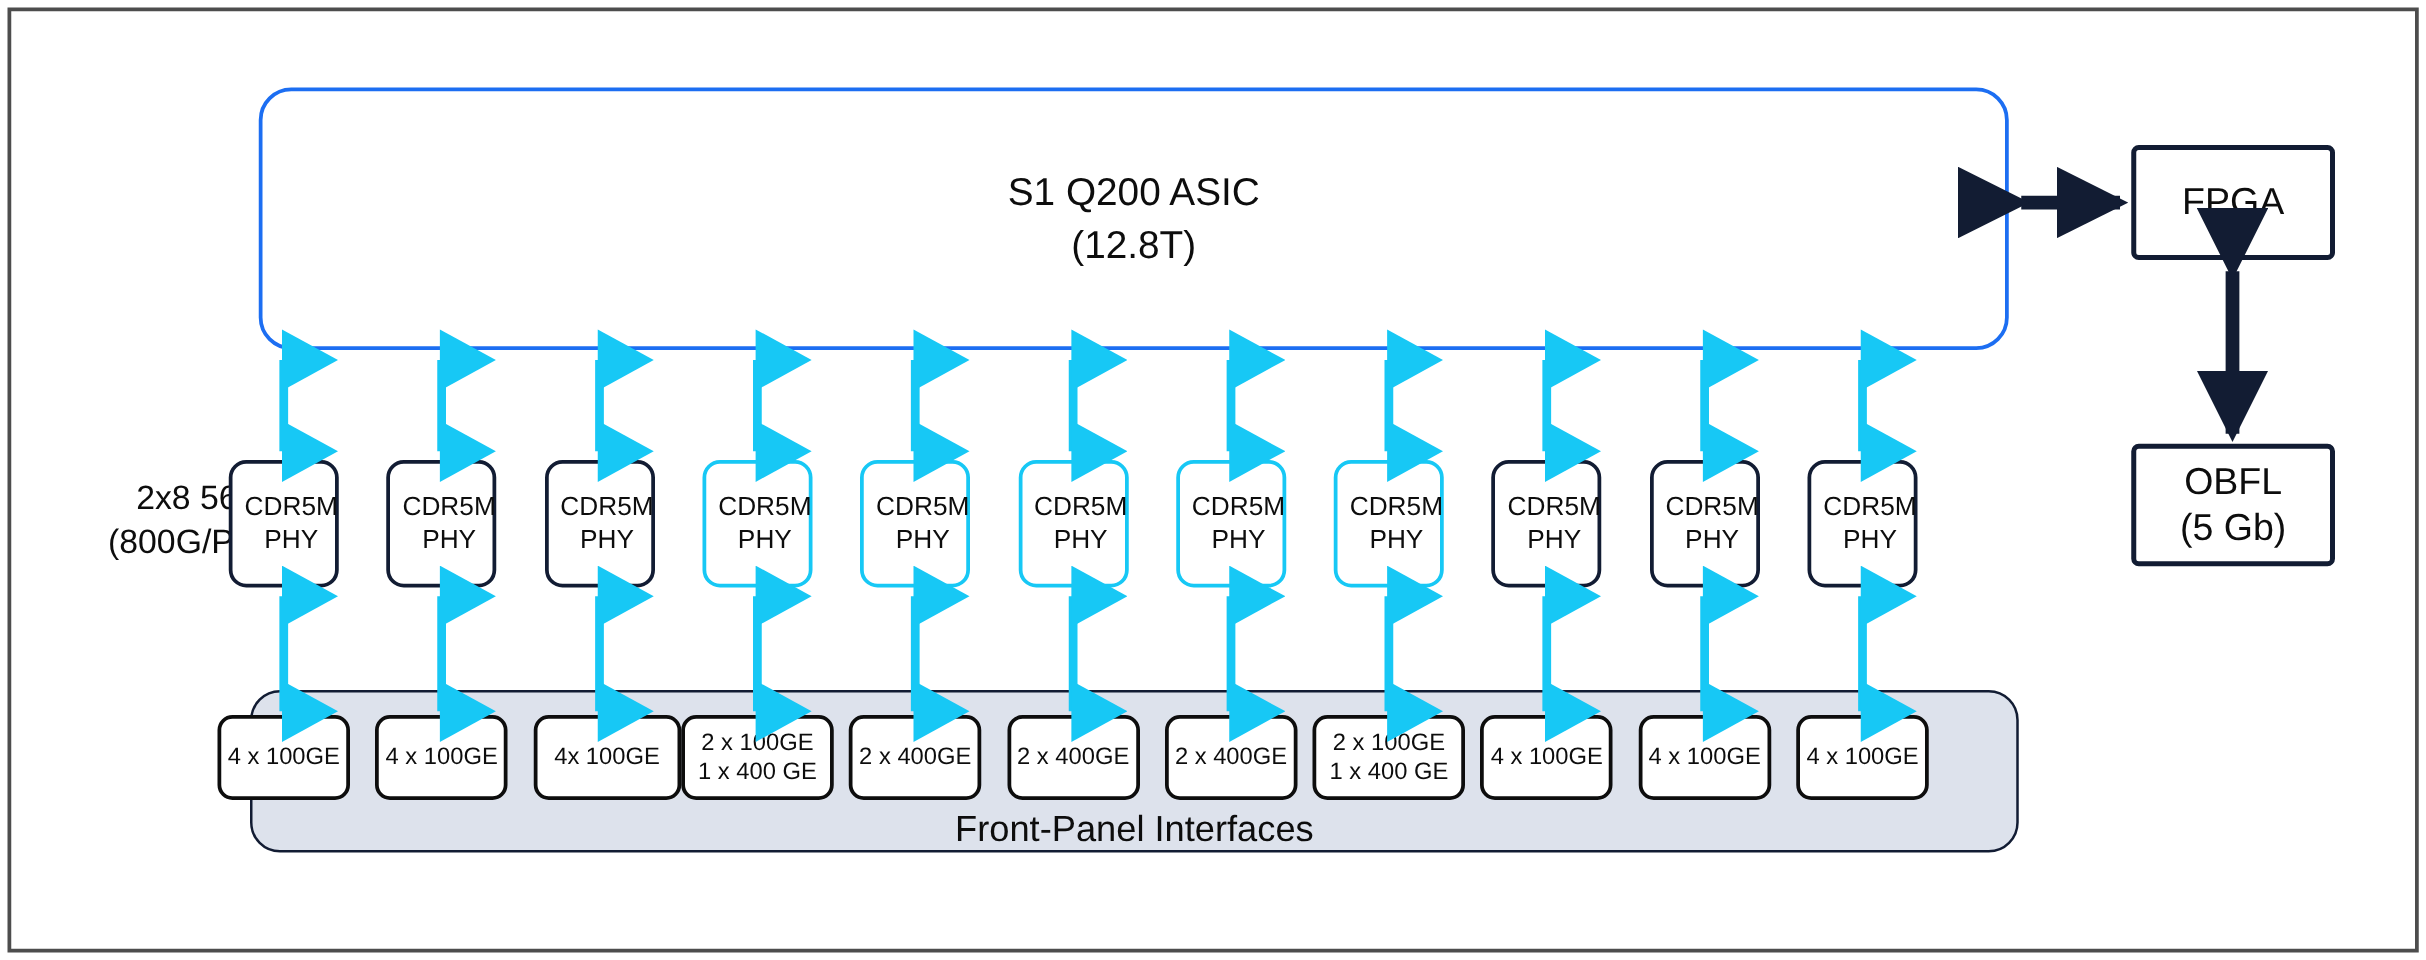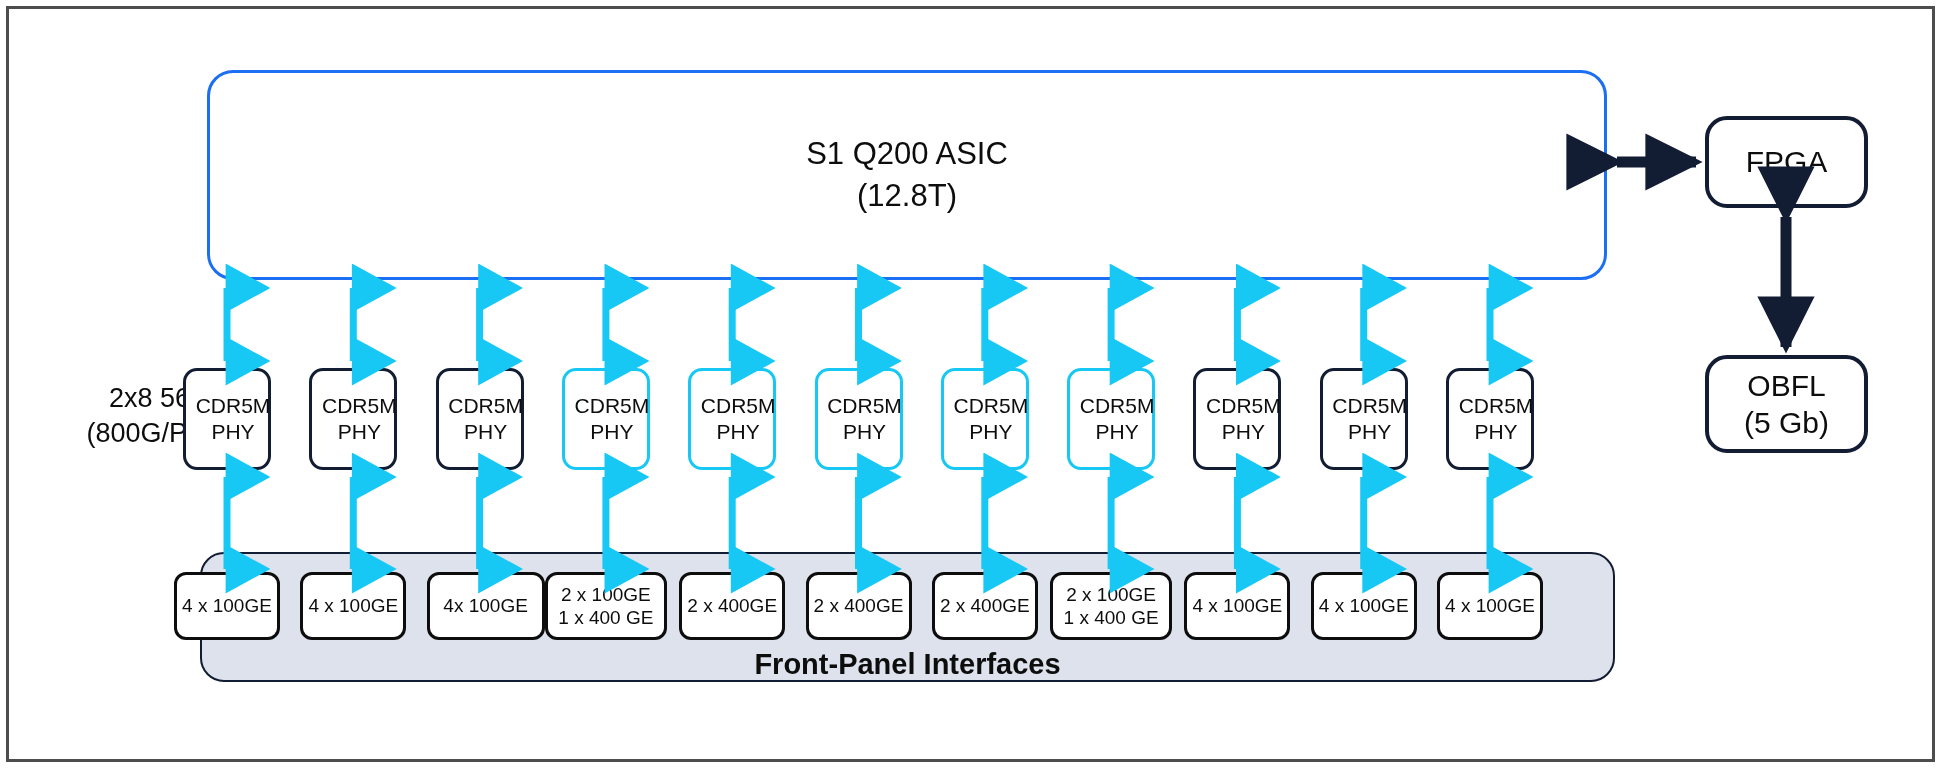--- a/index.html
+++ b/index.html
@@ -55,21 +55,21 @@
     line-height: 1.35;
     white-space: nowrap;
     text-align: right;
   }
 
   
   .side-box {
     position: absolute;
     box-sizing: border-box;
     border: 4px solid #121c33;
-    border-radius: 22px;
+    border-radius: 6px;
     background: #ffffff;
     display: flex;
     flex-direction: column;
     align-items: center;
     justify-content: center;
   }
   .side-box .sb-line {
     font-size: 30px;
     color: #0d0d0d;
     line-height: 1.25;
@@ -128,21 +128,20 @@
     border-radius: 24px;
   }
   .tray-title {
     position: absolute;
     left: 200px;
     top: 648px;
     width: 1415px;
     text-align: center;
     font-size: 29px;
     color: #0d0d0d;
-    font-weight: bold;
   }
 
   
   .port-box {
     position: absolute;
     top: 572px;
     height: 68px;
     box-sizing: border-box;
     border: 3px solid #0d0d0d;
     border-radius: 12px;

